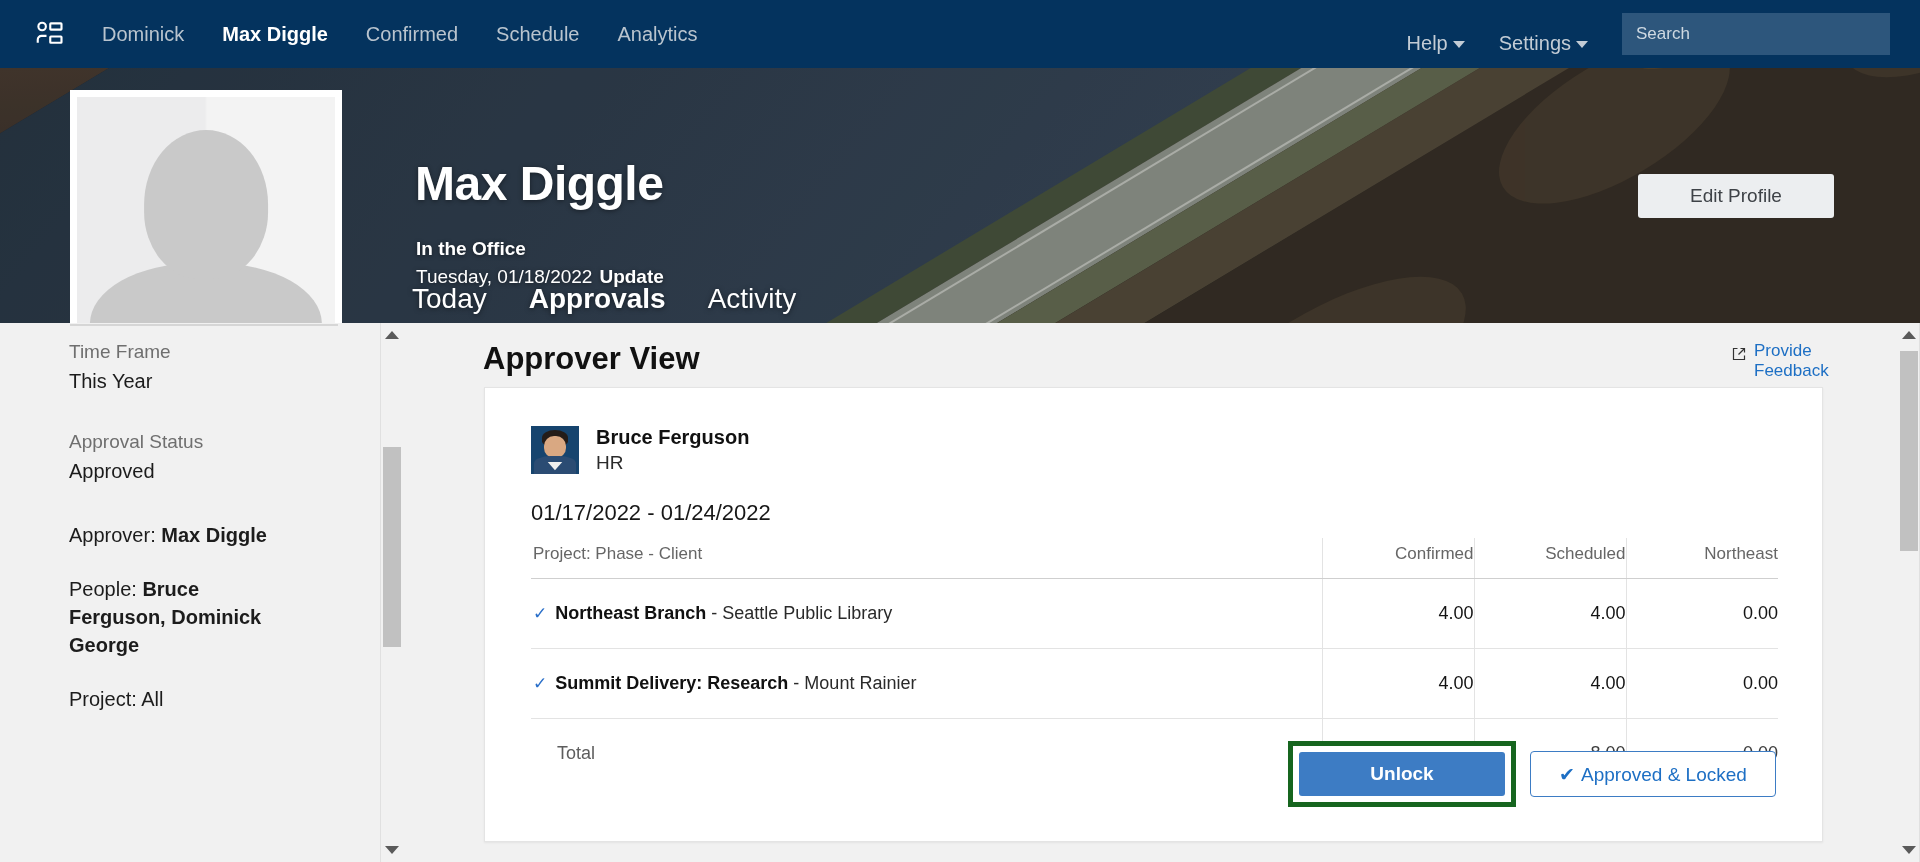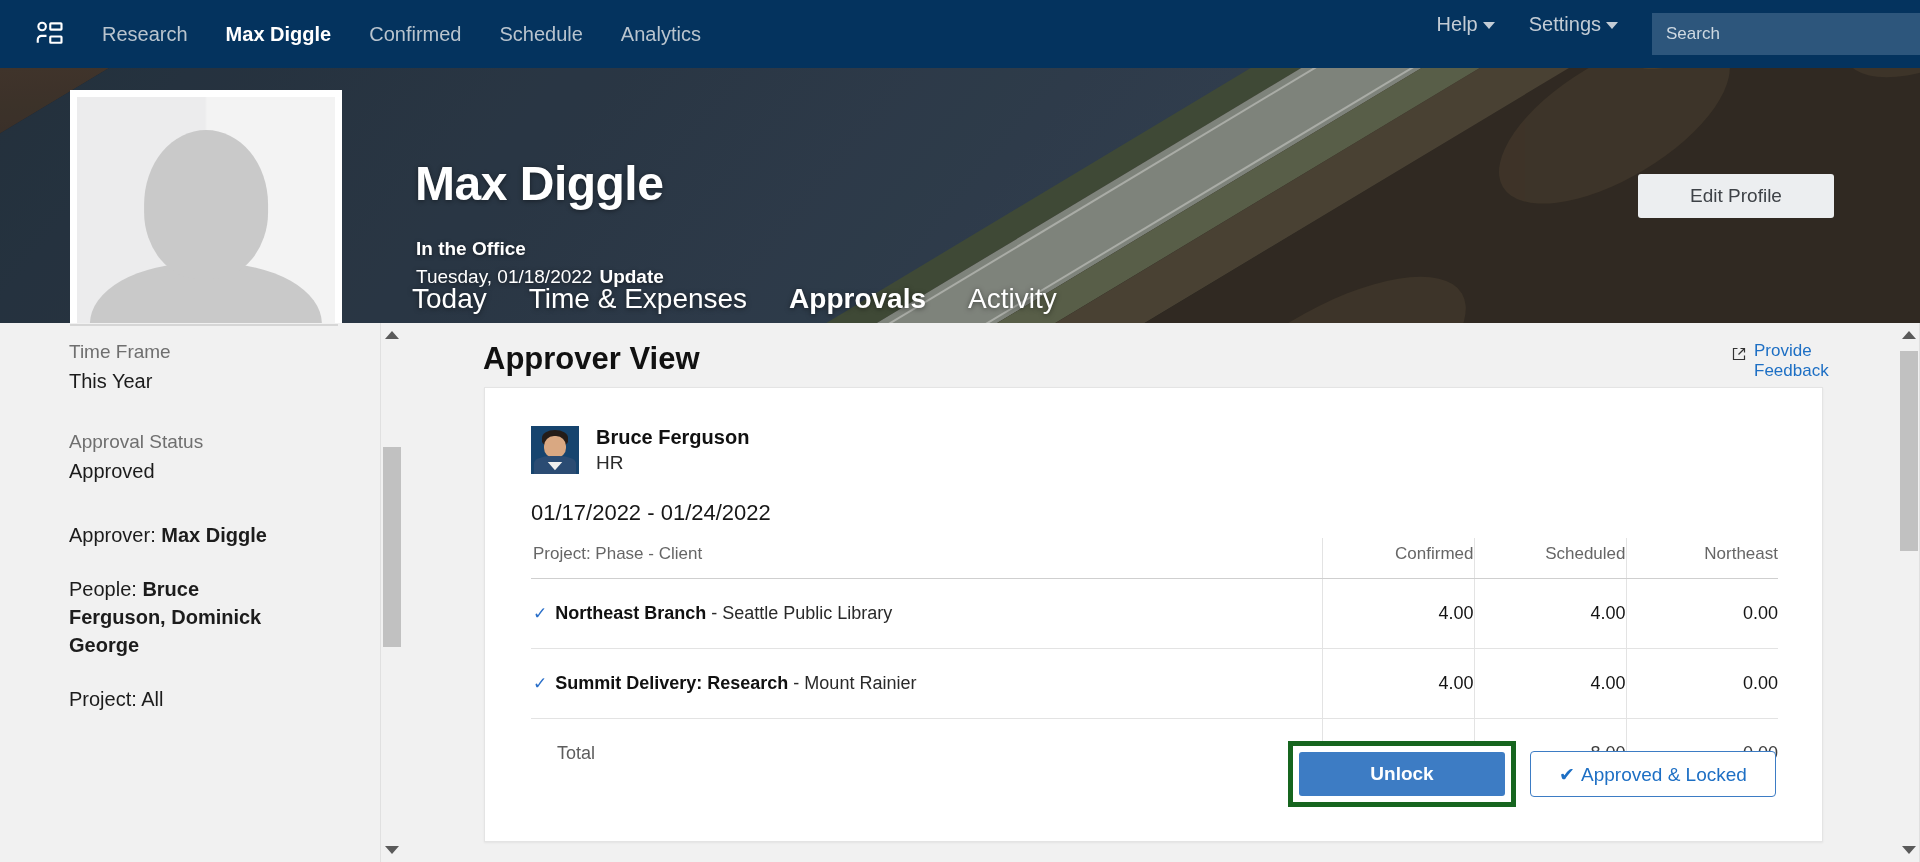--- a/index.html
+++ b/index.html
@@ -27,21 +27,22 @@
     color: #b9c4ce;
     font-size: 20px;
     margin-right: 38px;
     text-decoration: none;
     white-space: nowrap;
     cursor: pointer;
   }
   .nav-link.active { color: #ffffff; font-weight: bold; }
   #nav-right {
     margin-left: auto;
-    display: flex; align-items: flex-start;
+    display: flex; align-items: flex-end;
+    padding-right: 30px;
   }
   .nav-menu {
     color: #c3ccd5; font-size: 20px;
     margin-right: 34px; white-space: nowrap;
     cursor: pointer;
   }
   .caret {
     display: inline-block;
     width: 0; height: 0; margin-left: 5px;
     border-left: 6px solid transparent;
@@ -361,21 +362,21 @@
 <body>
 
 <div id="topnav">
   <svg id="logo-icon" viewBox="0 0 24 24" fill="none" stroke="#ffffff" stroke-width="1.7">
     <circle cx="6.5" cy="6" r="3"></circle>
     <rect x="13" y="3.5" width="9" height="5" rx="0.5"></rect>
     <rect x="13" y="14" width="9" height="5" rx="0.5"></rect>
     <path d="M3 19 v-2.5 a3 3 0 0 1 3-3 h4"></path>
   </svg>
 
-  <a class="nav-link">Research</a>
+  <a class="nav-link">Dominick</a>
   <a class="nav-link active">Max Diggle</a>
   <a class="nav-link">Confirmed</a>
   <a class="nav-link">Schedule</a>
   <a class="nav-link">Analytics</a>
 
   <div id="nav-right">
     <div class="nav-menu">
       <span>Help</span><span class="caret"></span>
     </div>
     <div class="nav-menu">
@@ -437,21 +438,20 @@
     <div id="hero-title">Max Diggle</div>
     <div id="hero-status">In the Office</div>
     <div id="hero-dateline">
       <span>Tuesday, 01/18/2022</span><span class="update">Update</span>
     </div>
 
     <button id="edit-profile-button">Edit Profile</button>
 
     <div id="hero-tabs">
       <div class="hero-tab">Today</div>
-      <div class="hero-tab">Time &amp; Expenses</div>
       <div class="hero-tab active">Approvals</div>
       <div class="hero-tab">Activity</div>
     </div>
   </div>
 </div>
 
 <div id="body-area">
 
   <div id="sidebar">
     <div id="avatar-underline"></div>

